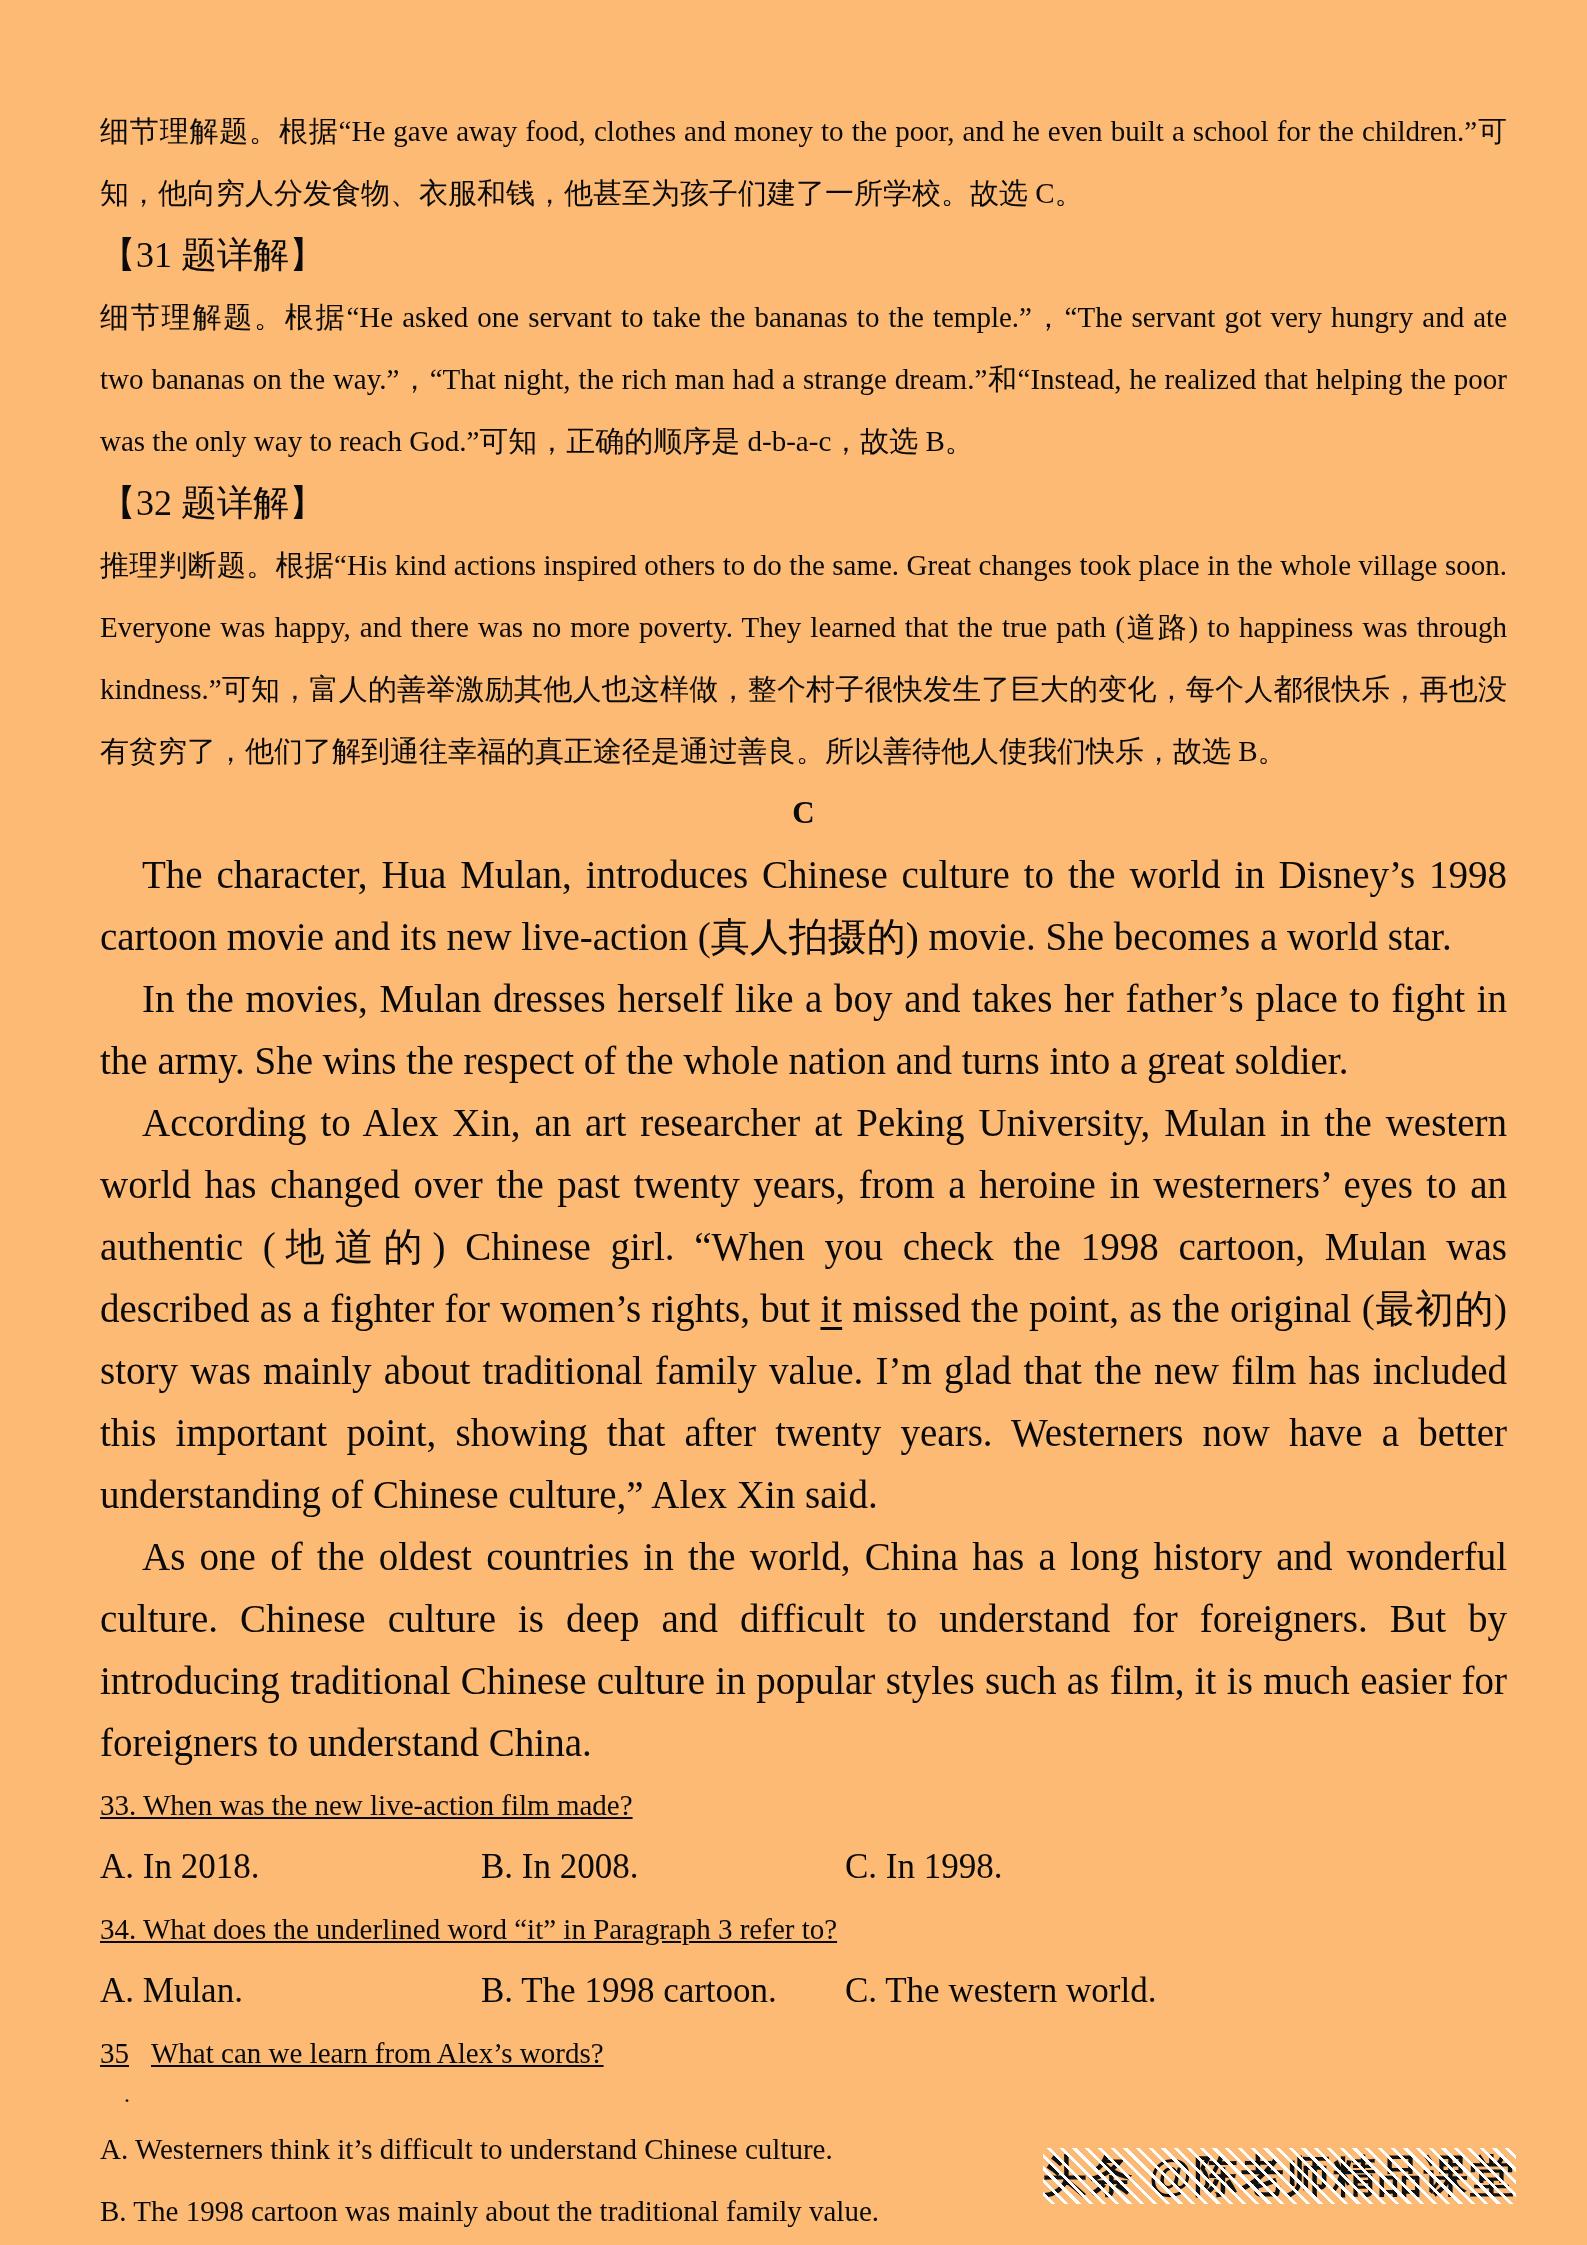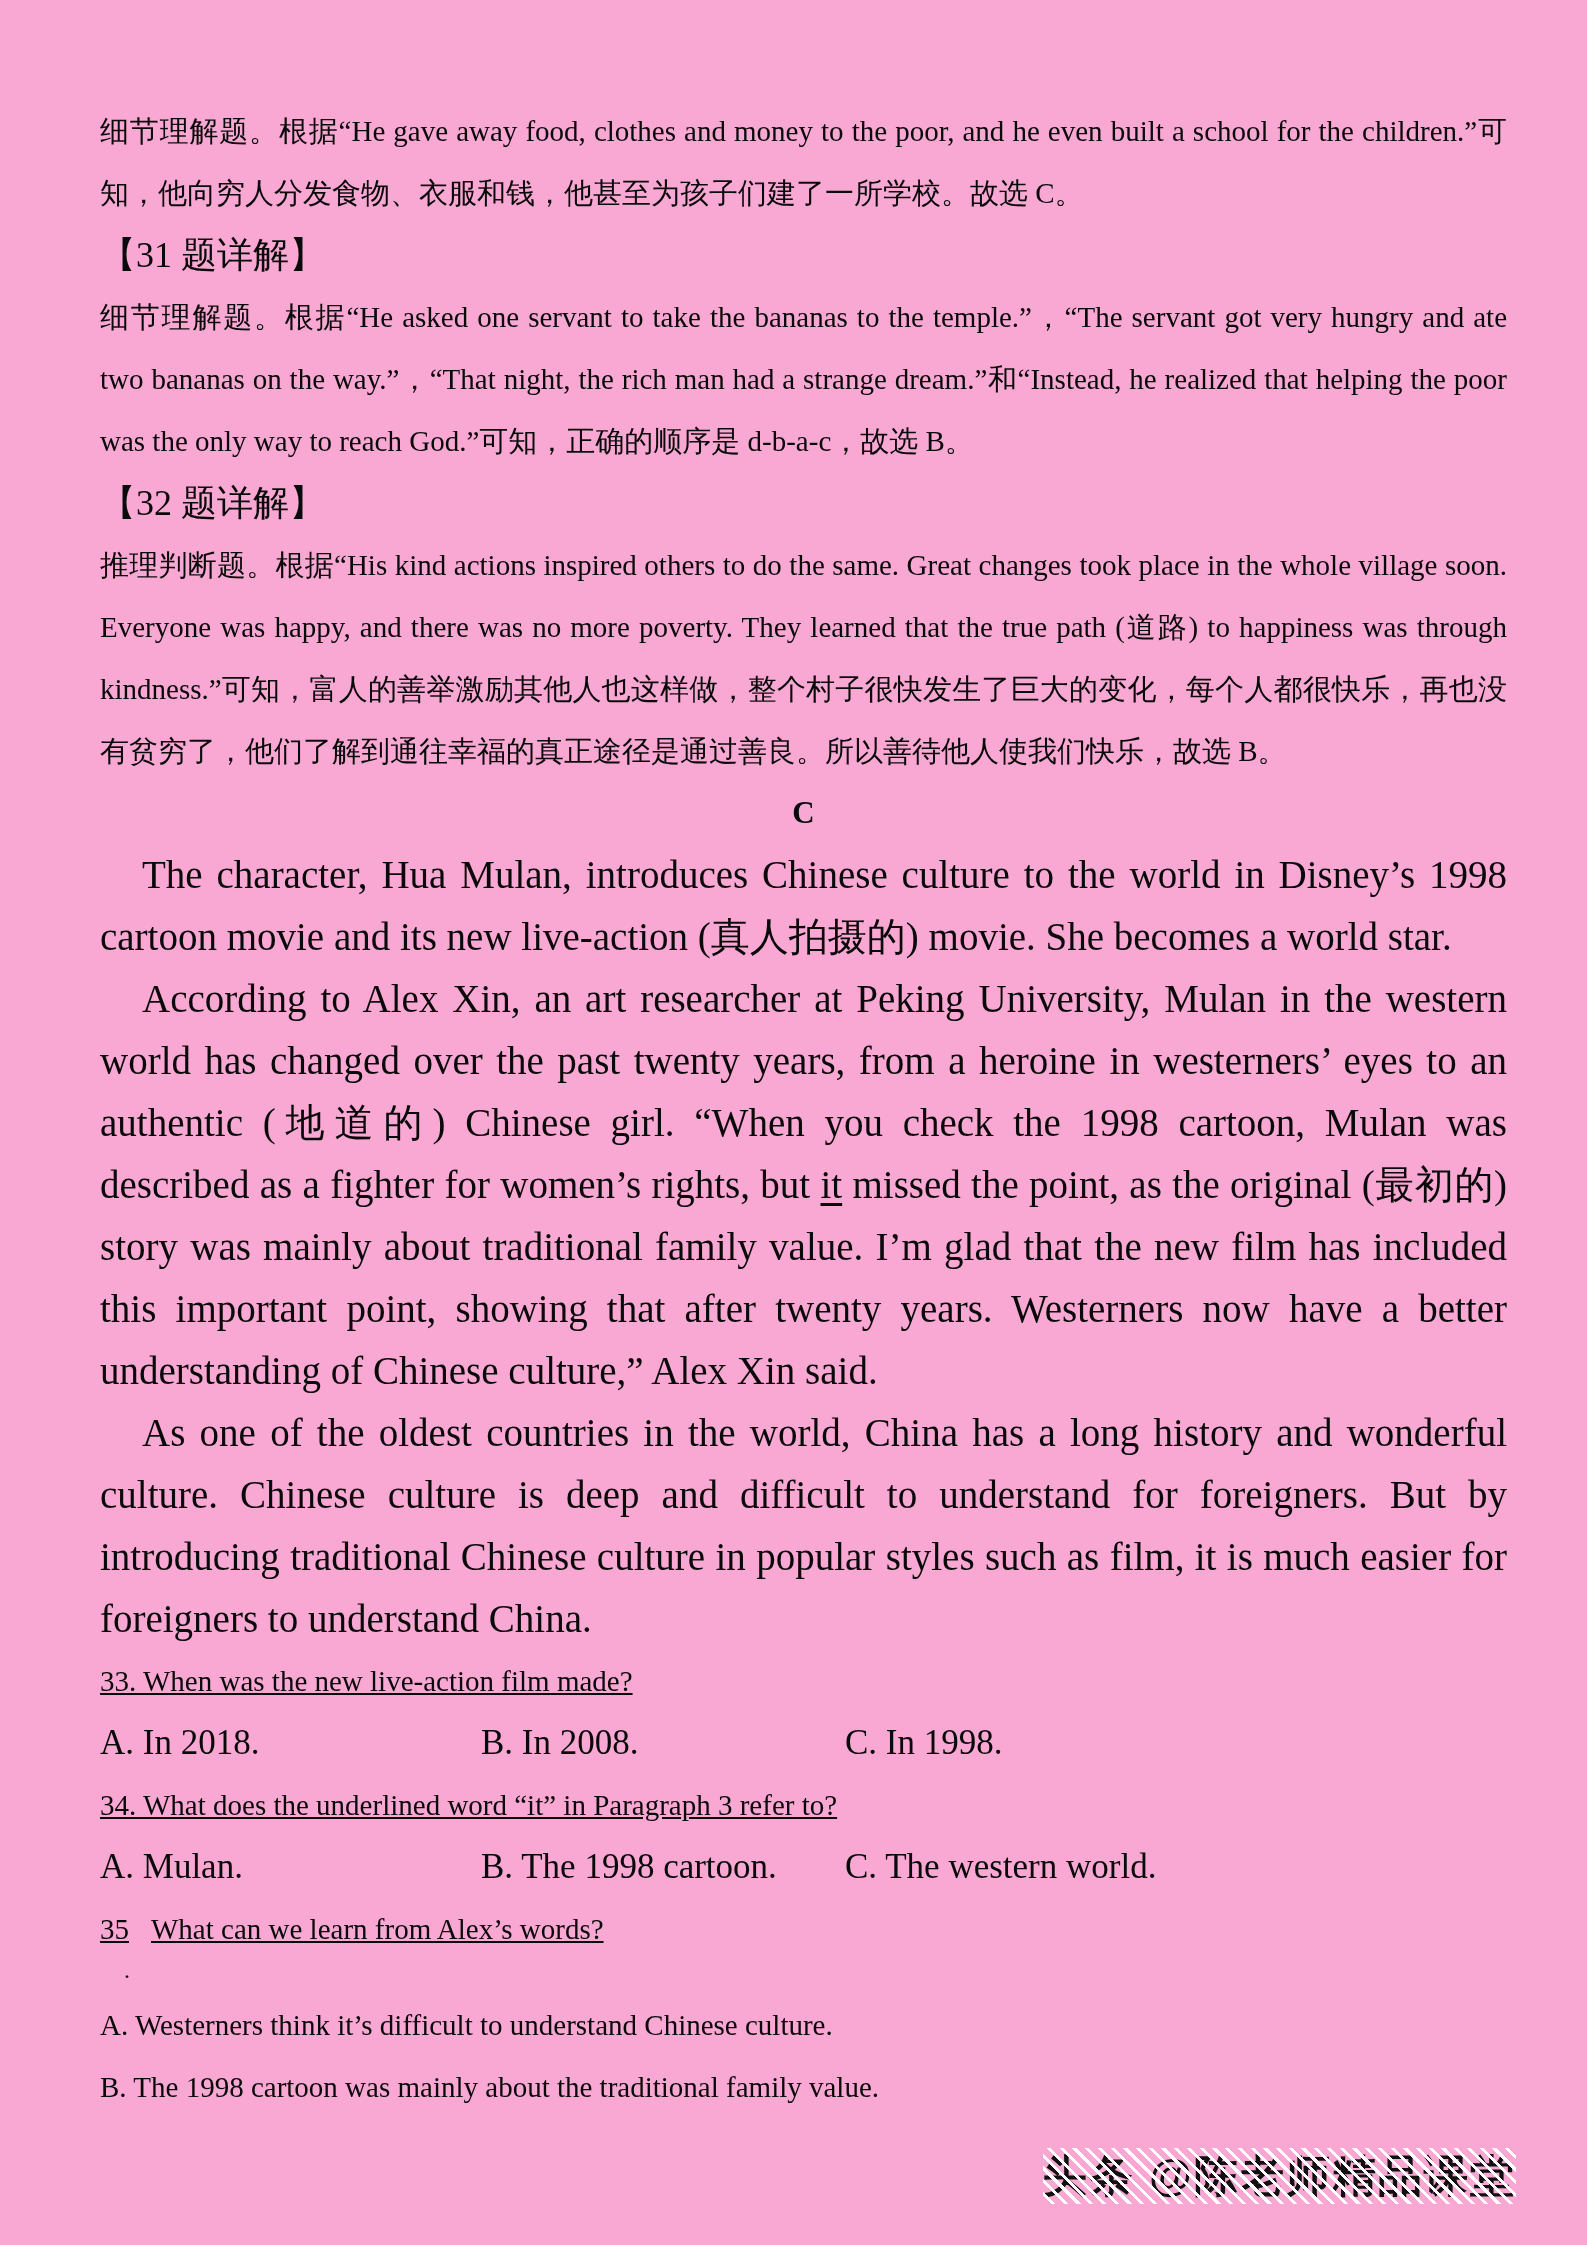--- a/index.html
+++ b/index.html
@@ -1,21 +1,21 @@
 <!DOCTYPE html>
 <html><head>
 <meta charset="utf-8">
 <style>
   * { margin: 0; padding: 0; box-sizing: border-box; }
   html, body { background: #ffffff; }
   .page {
     position: relative;
     width: 1587px;
     height: 2245px;
-    background: #f9a8d4;
+    background: #fdba74;
     color: #000000;
     font-family: "Liberation Serif", "DejaVu Serif", serif;
     overflow: hidden;
   }
   .content {
     padding: 100px 80px 0 100px;
   }
   .para {
     font-size: 29px;
     line-height: 62px;
@@ -108,20 +108,21 @@
     <p class="para">细节理解题。根据“He asked one servant to take the bananas to the temple.”，“The servant got very hungry and ate two bananas on the way.”，“That night, the rich man had a strange dream.”和“Instead, he realized that helping the poor was the only way to reach God.”可知，正确的顺序是 d-b-a-c，故选 B。</p>
 
     <p class="heading">【32 题详解】</p>
 
     <p class="para">推理判断题。根据“His kind actions inspired others to do the same. Great changes took place in the whole village soon. Everyone was happy, and there was no more poverty. They learned that the true path (道路) to happiness was through kindness.”可知，富人的善举激励其他人也这样做，整个村子很快发生了巨大的变化，每个人都很快乐，再也没有贫穷了，他们了解到通往幸福的真正途径是通过善良。所以善待他人使我们快乐，故选 B。</p>
 
     <p class="section-letter">C</p>
 
     <p class="passage-para">The character, Hua Mulan, introduces Chinese culture to the world in Disney’s 1998 cartoon movie and its new live-action (真人拍摄的) movie. She becomes a world star.</p>
 
+    <p class="passage-para">In the movies, Mulan dresses herself like a boy and takes her father’s place to fight in the army. She wins the respect of the whole nation and turns into a great soldier.</p>
 
     <p class="passage-para"><span>According to Alex Xin, an art researcher at Peking University, Mulan in the western world has changed over the past twenty years, from a heroine in westerners’ eyes to an authentic (地道的) Chinese girl. “When you check the 1998 cartoon, Mulan was described as a fighter for women’s rights, but </span><span class="underlined-word">it</span><span> missed the point, as the original (最初的) story was mainly about traditional family value. I’m glad that the new film has included this important point, showing that after twenty years. Westerners now have a better understanding of Chinese culture,” Alex Xin said.</span></p>
 
     <p class="passage-para">As one of the oldest countries in the world, China has a long history and wonderful culture. Chinese culture is deep and difficult to understand for foreigners. But by introducing traditional Chinese culture in popular styles such as film, it is much easier for foreigners to understand China.</p>
 
     <p class="question-stem">33. When was the new live-action film made?</p>
 
     <div class="options-row">
       <span class="option-cell">A. In 2018.</span>
       <span class="option-cell">B. In 2008.</span>

